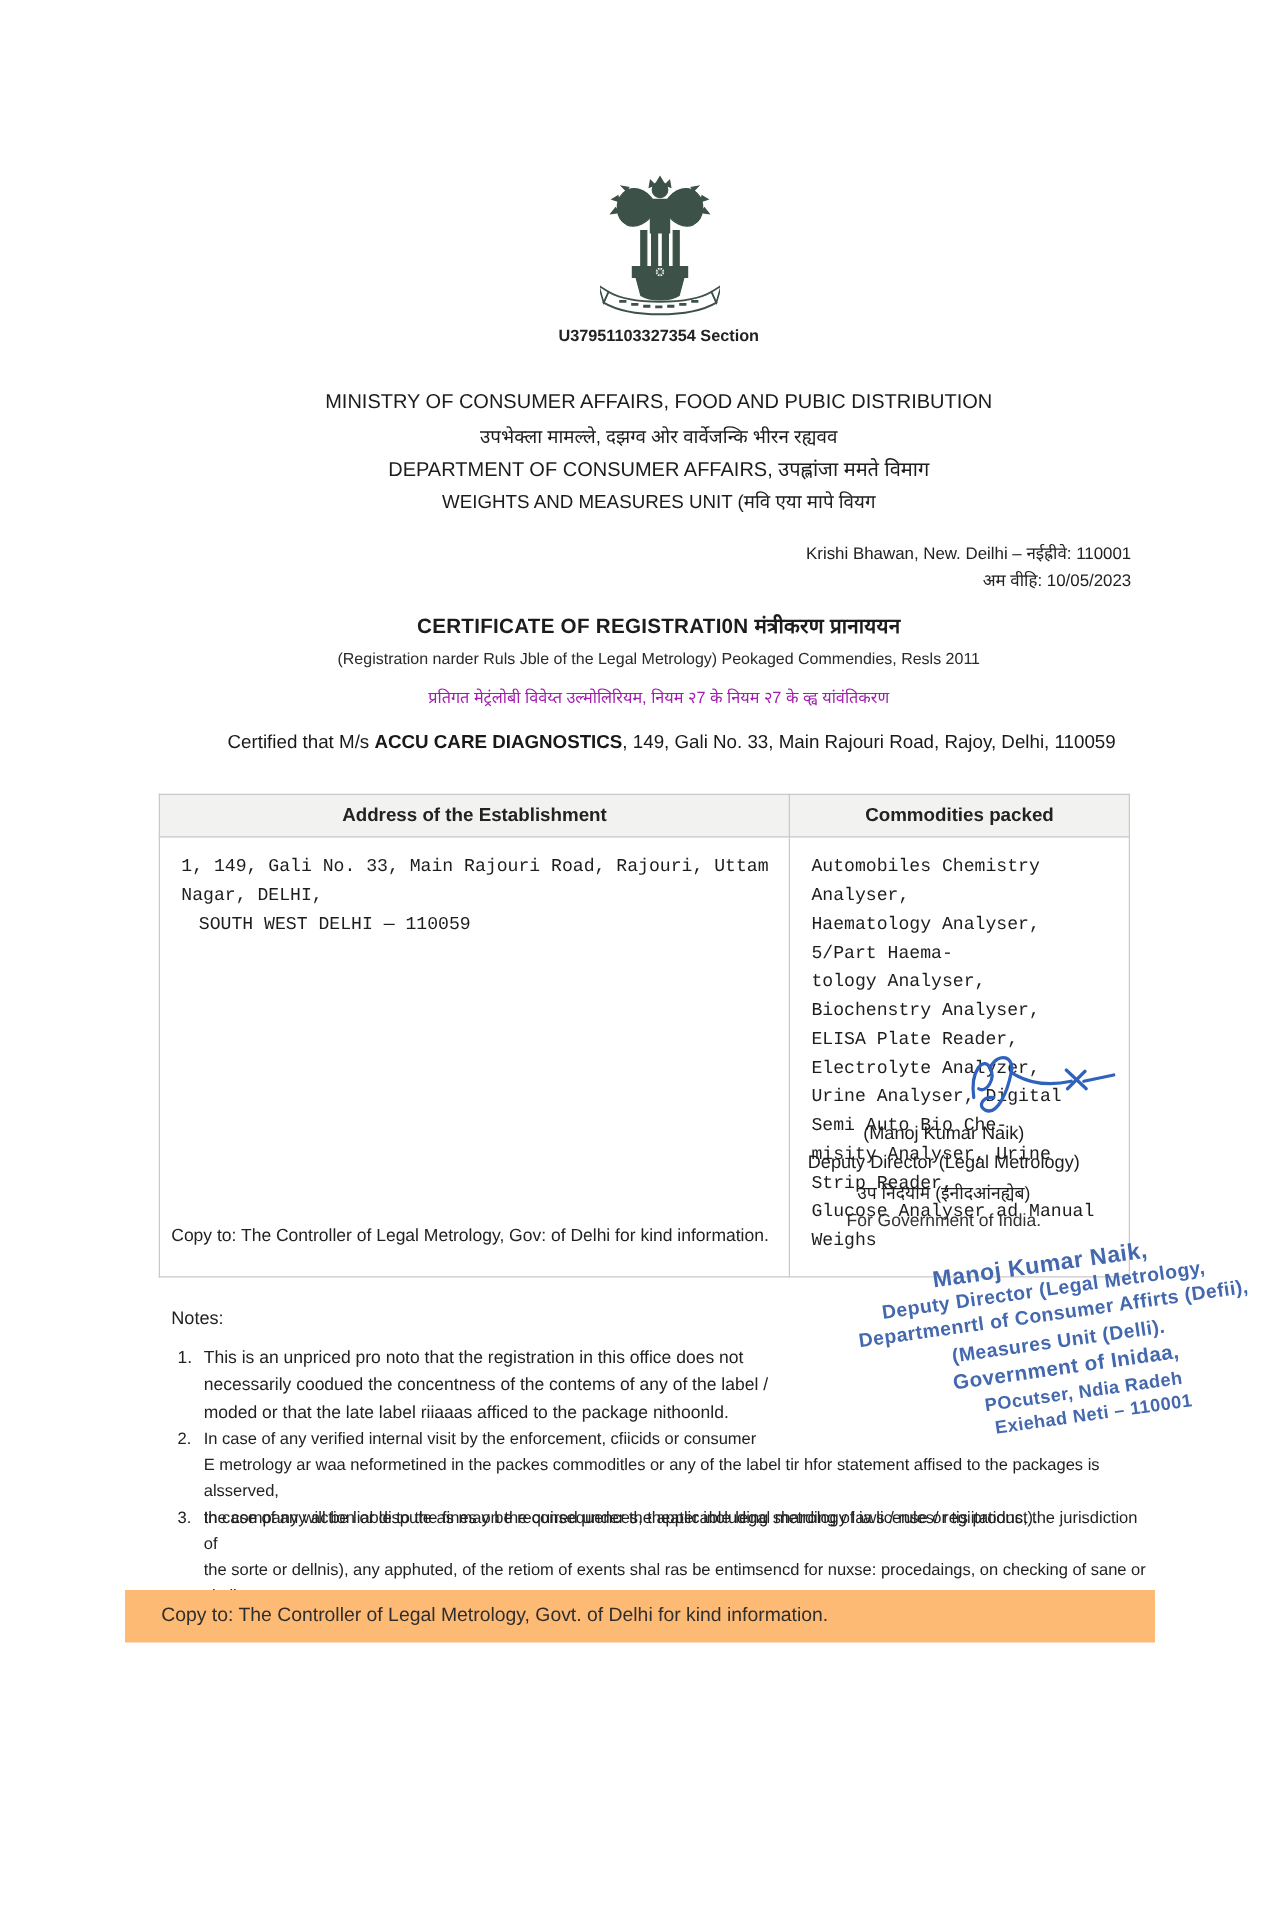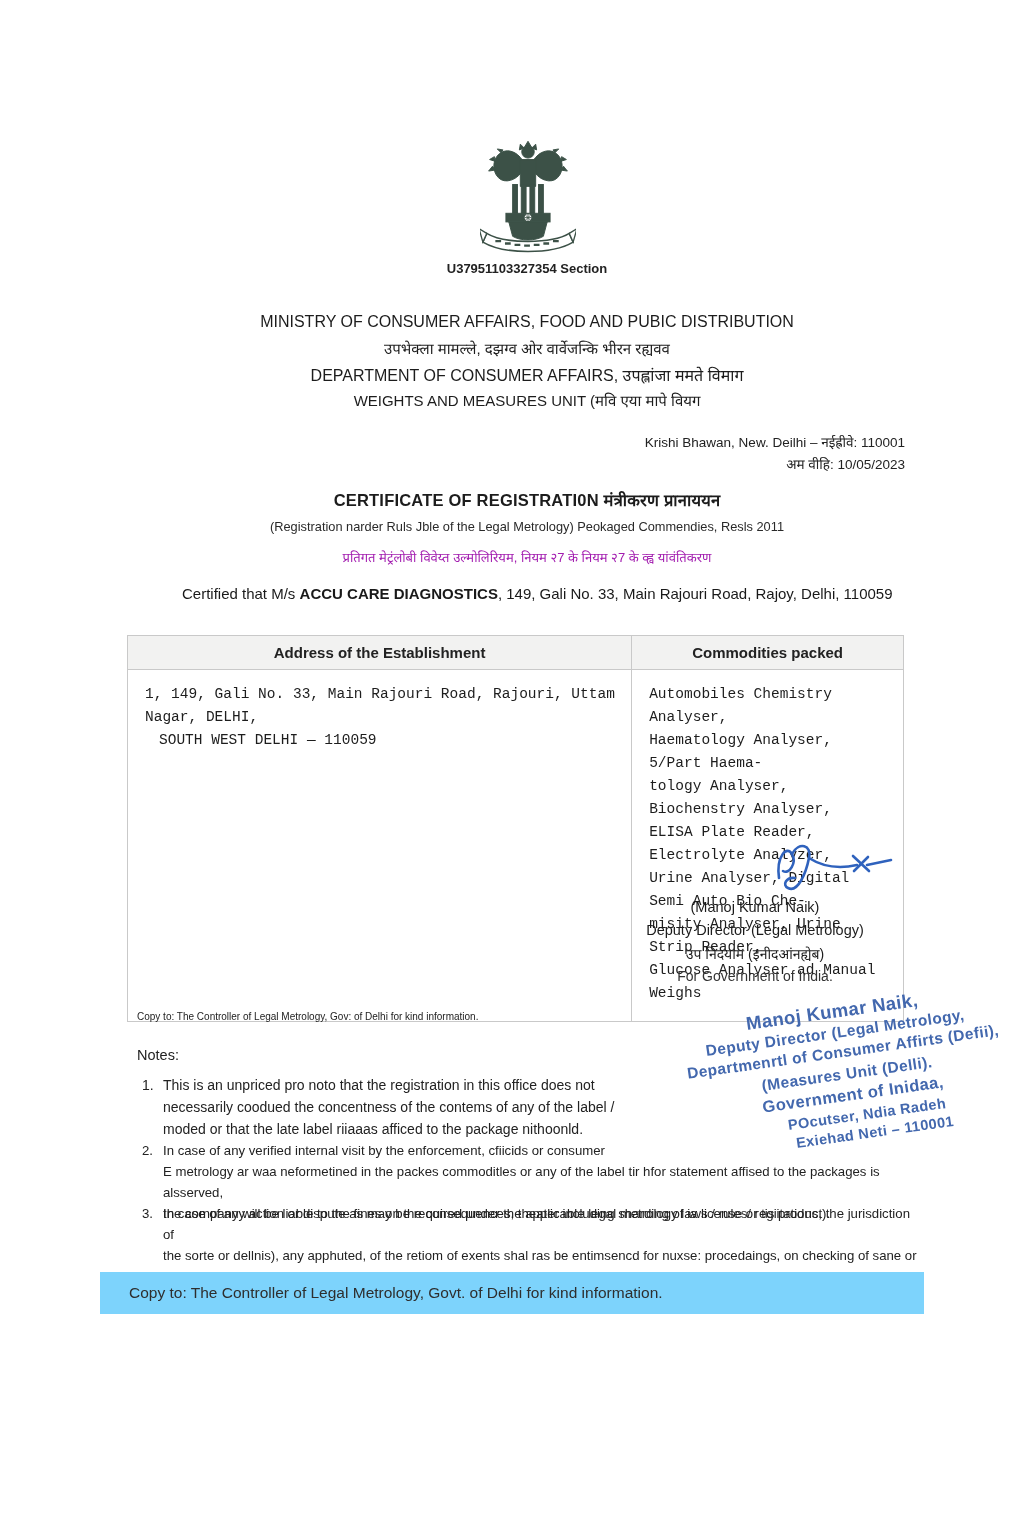--- a/index.html
+++ b/index.html
@@ -34,41 +34,41 @@
   table.regtable td{vertical-align:top;padding:13px 14px 16px 17px;line-height:23px;font-family:Liberation Mono, monospace;}
   td.cell-addr{width:481px;}
   td.cell-comm{width:243px;line-height:22.5px;}
   .pre{white-space:pre-line;}
   .addr2{padding-left:14px;}
   .sig-svg{top:838px;left:742px;}
   .sig-name{top:899px;left:560px;width:360px;text-align:center;font-size:14.5px;color:#1b1b1b;}
   .sig-desig{top:922px;left:560px;width:360px;text-align:center;font-size:14.5px;}
   .sig-hindi{top:944px;left:560px;width:360px;text-align:center;font-size:14px;}
   .sig-for{top:968px;left:560px;width:360px;text-align:center;font-size:14px;color:#333;}
-  .copy-mid{top:1011px;left:122px;font-size:10px;color:#222;}
+  .copy-mid{top:980px;left:122px;font-size:14px;color:#222;}
   .notes-label{top:1047px;left:122px;font-size:14.5px;color:#222;}
   .note{position:absolute;color:#222;}
   .note .num{position:absolute;left:0;top:0;}
   .note .ntext{display:block;padding-left:21px;}
   .note1{top:1074px;left:142px;width:540px;font-size:14px;line-height:22px;}
   .note2{top:1140px;left:142px;width:780px;font-size:13.2px;line-height:21px;}
   .note3{top:1203px;left:142px;width:780px;font-size:13.2px;line-height:21px;}
   .stamp-line{
     position:absolute;color:#4368ae;font-weight:600;letter-spacing:.4px;white-space:nowrap;
     transform:translateX(-50%) rotate(-8deg);
   }
   .st1{top:1001px;left:832px;font-size:18.5px;}
   .st2{top:1024px;left:835px;font-size:15.5px;}
   .st3{top:1043px;left:843px;font-size:15.5px;}
   .st4{top:1065px;left:847px;font-size:15.5px;}
   .st5{top:1085px;left:853px;font-size:16.5px;}
   .st6{top:1106px;left:867px;font-size:14.5px;}
   .st7{top:1124px;left:875px;font-size:14.5px;}
   .footer-bar{
-    top:1272px;left:100px;width:824px;height:42px;background:#7dd3fc;
+    top:1272px;left:100px;width:824px;height:42px;background:#fdba74;
     display:flex;align-items:center;padding-left:29px;box-sizing:border-box;
     font-size:15.5px;color:#2e2e2e;
   }
   .emblem{top:138px;left:465px;}
 </style>
 </head>
 <body>
 
 <div class="page">
 

